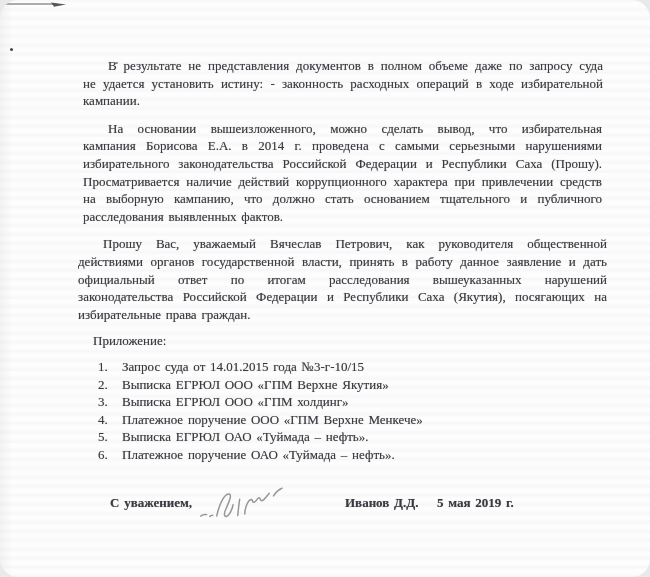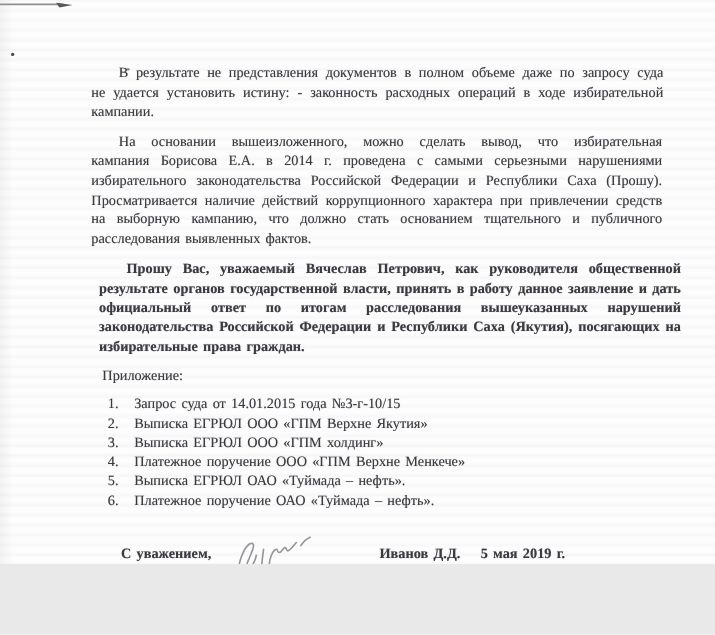--- a/index.html
+++ b/index.html
@@ -1,38 +1,39 @@
 <!DOCTYPE html>
 <html><head>
 <meta charset="utf-8">
 <style>
   html,body{margin:0;padding:0;background:#e9e9e9;}
   .page{
     position:relative;
-    width:650px;height:513px;
+    width:650px;height:577px;
     margin:0;
     overflow:hidden;
     background:
       linear-gradient(90deg, rgba(200,200,206,0.20), rgba(255,255,255,0) 12px),
       repeating-linear-gradient(180deg,
         rgba(230,230,235,0.30) 0px, rgba(255,255,255,0) 3px,
         rgba(255,255,255,0) 6px, rgba(232,232,237,0.22) 9px),
       #fdfdfd;
     font-family:"Liberation Serif","DejaVu Serif",serif;
     color:#3a3a40;
+    border-radius:18px;
   }
   .scan-blur{ text-shadow:0 0 0.8px rgba(80,80,85,0.55); }
   .content{
     position:absolute; left:74px; top:57px; width:530px;
     font-size:13px; line-height:17.6px; word-spacing:1.5px;
   }
   .para{ margin:0 0 10px 0; }
   .para.p1{ margin-left:9px; width:520px; }
   .para.p2{ margin-left:9px; width:519px; margin-bottom:10px; }
-  .para.p3{ margin-left:16px; width:529px; margin-bottom:9px;font-weight:bold; }
+  .para.p3{ margin-left:4px; width:529px; margin-bottom:9px; }
   .tline{ text-align:justify; text-align-last:justify; white-space:normal; }
   .tline.last{ text-align-last:left; }
   .tline.indent{ text-indent:25px; }
   .attach-heading{ margin:0 0 8px 19px; }
   .attach-list{ margin:0 0 0 24px; }
   .attach-row{ display:flex; }
   .attach-num{ display:inline-block; width:24px; flex:0 0 24px; }
   .closing{ position:relative; margin-top:29px; height:30px; font-weight:bold; }
   .closing .salutation{ position:absolute; left:36px; top:2px; }
   .closing .sig{ position:absolute; left:122px; top:-7px; transform:rotate(-4deg); }
@@ -72,21 +73,21 @@
         <div class="tline indent">На основании вышеизложенного, можно сделать вывод, что избирательная</div>
         <div class="tline">кампания Борисова Е.А. в 2014 г. проведена с самыми серьезными нарушениями</div>
         <div class="tline">избирательного законодательства Российской Федерации и Республики Саха (Прошу).</div>
         <div class="tline">Просматривается наличие действий коррупционного характера при привлечении средств</div>
         <div class="tline">на выборную кампанию, что должно стать основанием тщательного и публичного</div>
         <div class="tline last">расследования выявленных фактов.</div>
       </div>
 
     <div class="para p3">
         <div class="tline indent">Прошу Вас, уважаемый Вячеслав Петрович, как руководителя общественной</div>
-        <div class="tline">результате органов государственной власти, принять в работу данное заявление и дать</div>
+        <div class="tline">действиями органов государственной власти, принять в работу данное заявление и дать</div>
         <div class="tline">официальный ответ по итогам расследования вышеуказанных нарушений</div>
         <div class="tline">законодательства Российской Федерации и Республики Саха (Якутия), посягающих на</div>
         <div class="tline last">избирательные права граждан.</div>
       </div>
 
     <div class="attach-heading">Приложение:</div>
 
     <div class="attach-list">
       <div class="attach-row">
         <span class="attach-num">1.</span>

